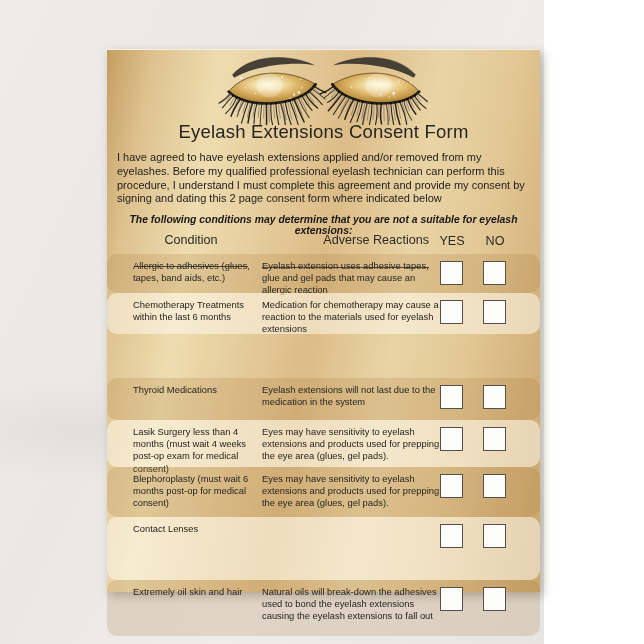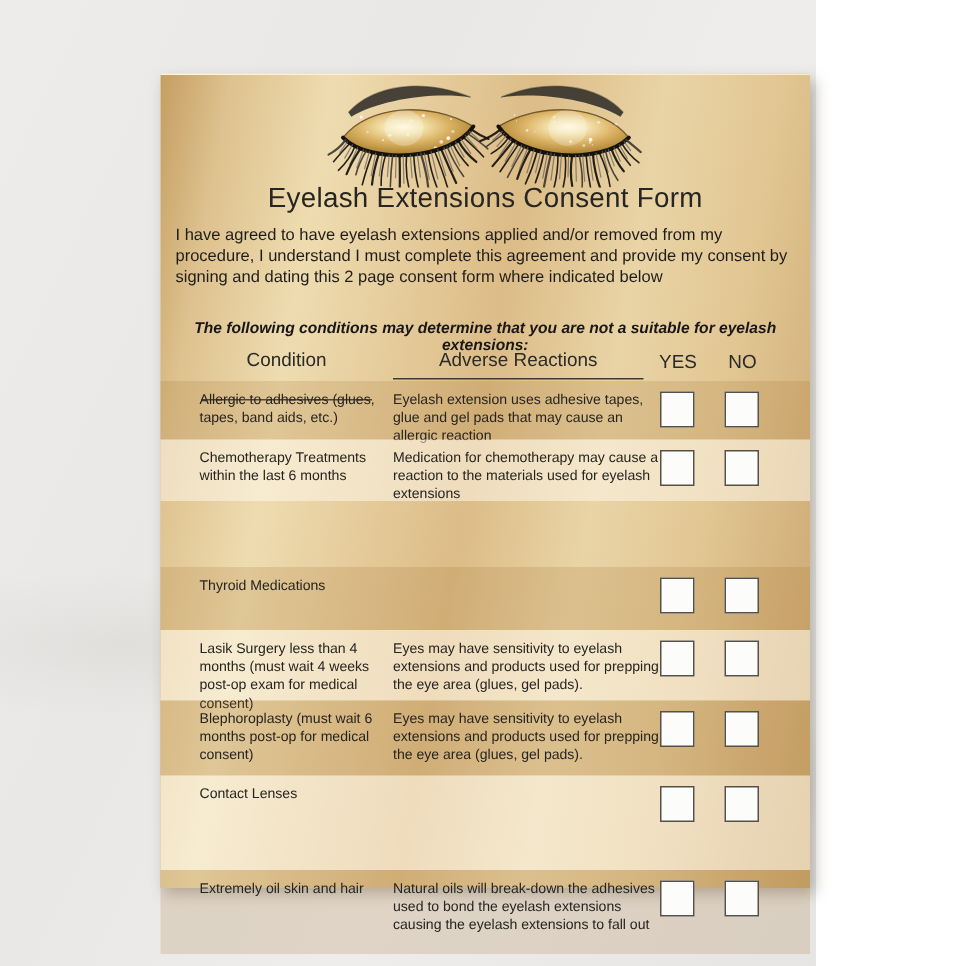--- a/index.html
+++ b/index.html
@@ -33,26 +33,26 @@
     font-size:11px; line-height:13.8px; color:#1f1d1a;
   }
 
   .note {
     position:absolute; top:164px; left:0; width:100%; text-align:center;
     font-size:10.4px; font-weight:bold; font-style:italic; color:#181715;
   }
 
   .th { position:absolute; font-size:12.6px; color:#2c2a26; text-align:center; }
   .th-cond { left:27px;  top:183px; width:114px; padding-bottom:19px; border-bottom:1.6px solid #403a32; }
-  .th-adv  { left:155px; top:183px; width:167px; padding-bottom:5px; border-bottom:1.6px solid #403a32; }
+  .th-adv  { left:155px; top:183px; width:167px; padding-bottom:20px; border-bottom:1.6px solid #403a32;text-align:right; }
   .th-yes  { left:330px; top:184px; width:30px; }
   .th-no   { left:373px; top:184px; width:30px; }
 
   .rows { position:absolute; top:204px; left:0; width:433px; }
-  .row  { position:relative; width:100%; }
+  .row  { position:relative; width:100%;border-radius:10px; }
   .row.dark  { background:rgba(164,117,52,0.20); }
   .row.light { background:rgba(255,250,238,0.52); }
 
   .cell { position:absolute; font-size:9.4px; line-height:12.2px; color:#262420; }
   .cell-cond { left:26px;  top:6px; width:126px; }
   .cell-adv  { left:155px; top:6px; width:180px; }
 
   .checkbox {
     position:absolute; top:7px; width:23px; height:24px;
     background:#fcfcfa; border:1.5px solid #55504a; cursor:pointer;
@@ -209,20 +209,21 @@
             <path d="M93.2,35.6 L100.0,41.9" stroke="#6f675c" stroke-width="0.9" fill="none" opacity="0.75" stroke-linecap="round"></path>
             <path d="M94.4,34.1 Q100.7,39.3 109.0,42.5" stroke="#16120d" stroke-width="1.6" fill="none" opacity="0.92" stroke-linecap="round"></path>
           </g>
         </g>
       </svg>
 
     <div class="title">Eyelash Extensions Consent Form</div>
 
     <div class="intro">
       <div>I have agreed to have eyelash extensions applied and/or removed from my</div>
+      <div>eyelashes. Before my qualified professional eyelash technician can perform this</div>
       <div>procedure, I understand I must complete this agreement and provide my consent by</div>
       <div>signing and dating this 2 page consent form where indicated below</div>
     </div>
 
     <div class="note">The following conditions may determine that you are not a suitable for eyelash extensions:</div>
 
     <div>
       <div class="th th-cond">Condition</div>
       <div class="th th-adv">Adverse Reactions</div>
       <div class="th th-yes">YES</div>
@@ -237,20 +238,21 @@
     <div class="checkbox checkbox-no"></div>
   </div>
         <div class="row light" style="min-height: 41px;">
     <div class="cell cell-cond">Chemotherapy Treatments within the last 6 months</div>
     <div class="cell cell-adv">Medication for chemotherapy may cause a reaction to the materials used for eyelash extensions</div>
     <div class="checkbox checkbox-yes"></div>
     <div class="checkbox checkbox-no"></div>
   </div>
         <div class="row dark" style="min-height: 42px; margin-top: 44px;">
     <div class="cell cell-cond">Thyroid Medications</div>
+    <div class="cell cell-adv">Eyelash extensions will not last due to the medication in the system</div>
     <div class="checkbox checkbox-yes"></div>
     <div class="checkbox checkbox-no"></div>
   </div>
         <div class="row light" style="min-height: 47px;">
     <div class="cell cell-cond">Lasik Surgery less than 4 months  (must wait 4 weeks post-op exam for medical consent)</div>
     <div class="cell cell-adv">Eyes may have sensitivity to eyelash extensions and products used for prepping the eye area (glues, gel pads).</div>
     <div class="checkbox checkbox-yes"></div>
     <div class="checkbox checkbox-no"></div>
   </div>
         <div class="row dark" style="min-height: 50px;">

